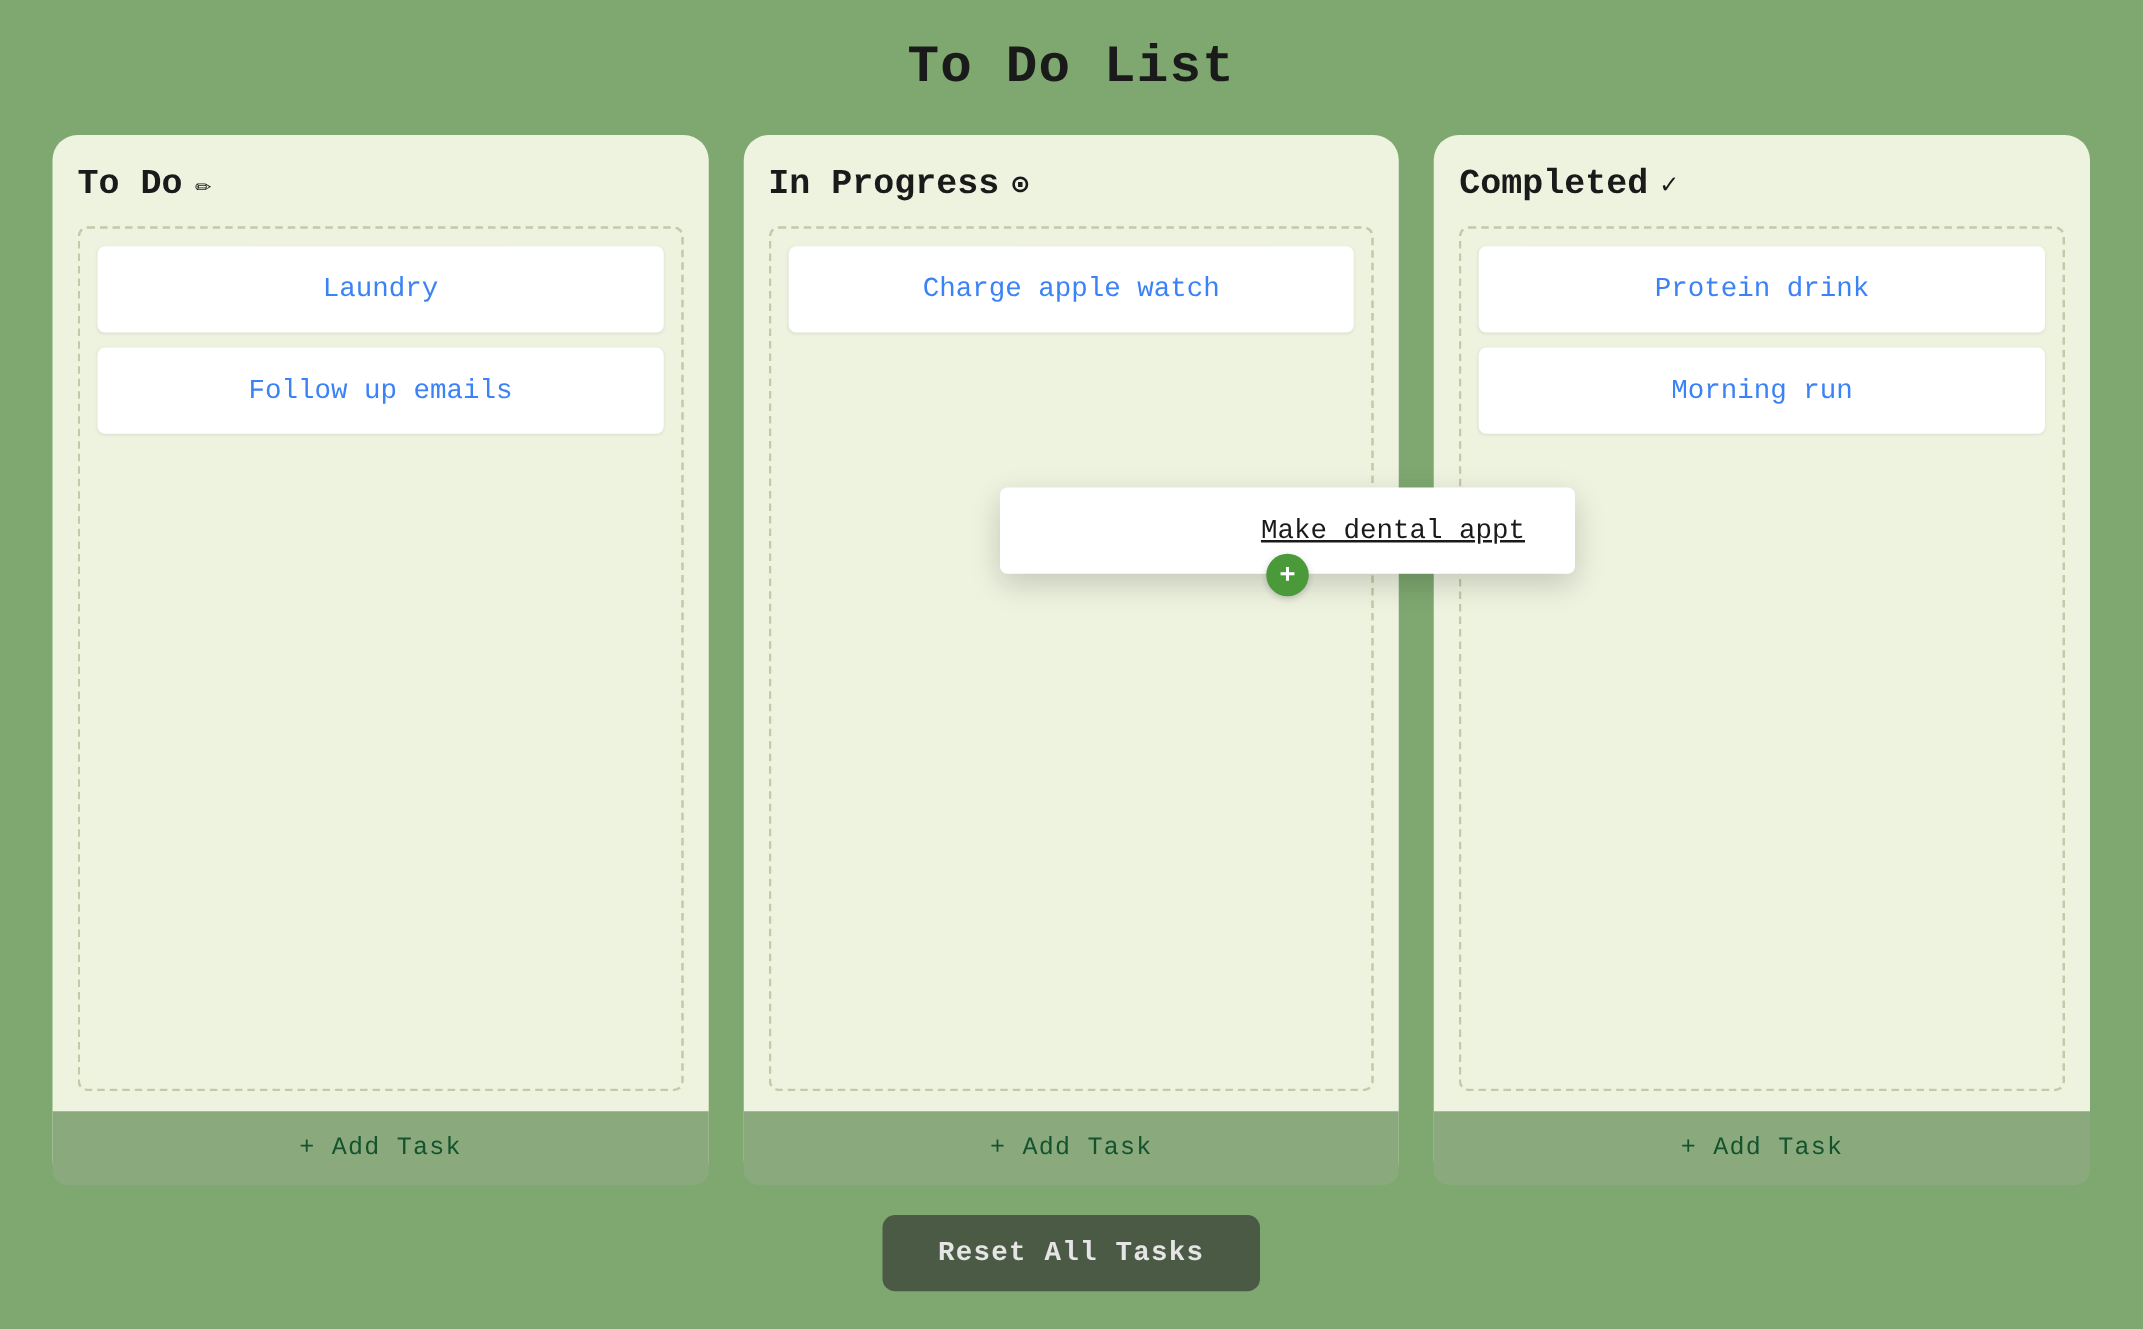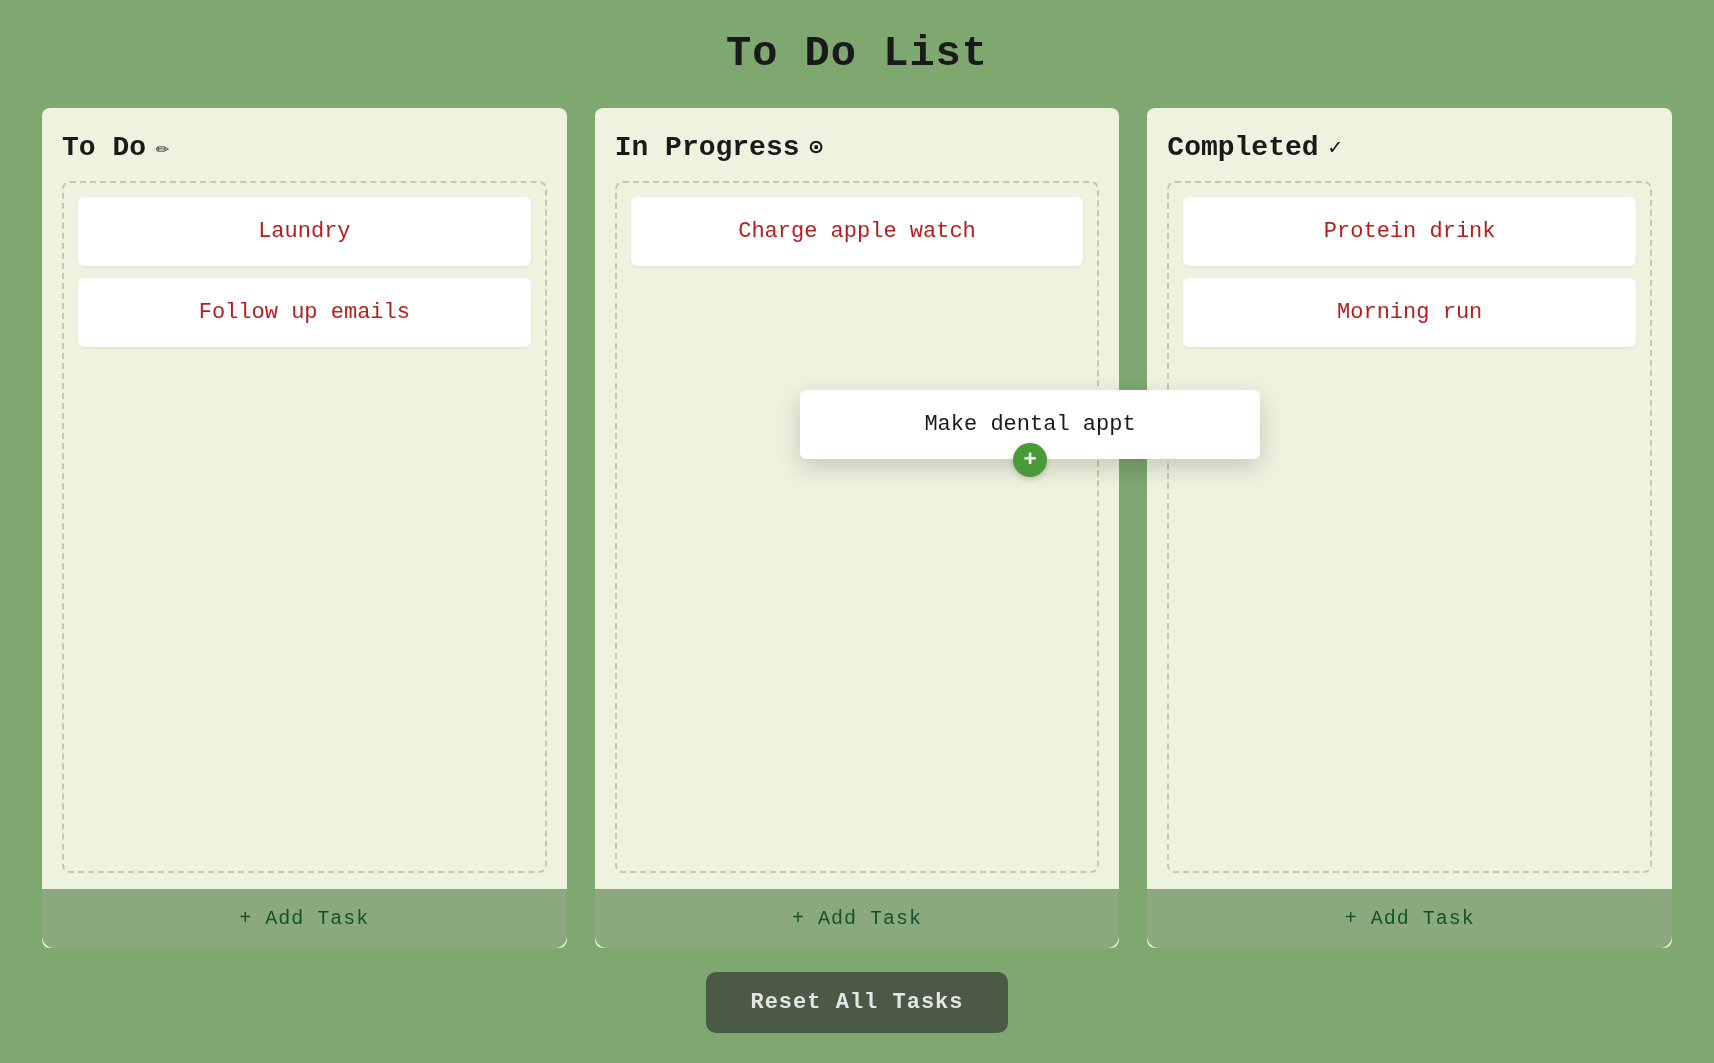--- a/index.html
+++ b/index.html
@@ -33,21 +33,21 @@
       gap: 28px;
       width: 100%;
       max-width: 1630px;
       flex: 1;
       align-items: stretch;
     }
 
     .column {
       flex: 1;
       background-color: #eef3e0;
-      border-radius: 8px;
+      border-radius: 20px;
       padding: 24px 20px 0 20px;
       display: flex;
       flex-direction: column;
       position: relative;
       min-height: 560px;
     }
 
     .column-header {
       font-size: 28px;
       font-weight: bold;
@@ -75,21 +75,21 @@
       min-height: 400px;
     }
 
     .task-card {
       background-color: #ffffff;
       border-radius: 6px;
       padding: 22px 4px;
       text-align: center;
       font-size: 22px;
       font-family: 'Courier New', Courier, monospace;
-      color: #b91c1c;
+      color: #3b82f6;
       cursor: pointer;
       border: none;
       box-shadow: 0 1px 3px rgba(0,0,0,0.08);
     }
 
     .add-task-btn {
       background-color: #8aaa7e;
       color: #14532d;
       border: none;
       padding: 18px;
@@ -127,26 +127,27 @@
       top: 390px;
       left: 800px;
       z-index: 100;
       pointer-events: none;
     }
 
     .drag-card {
       background-color: #ffffff;
       border-radius: 6px;
       padding: 22px 40px;
-      text-align: center;
+      text-align: right;
       font-size: 22px;
       font-family: 'Courier New', Courier, monospace;
       color: #1a1a1a;
       box-shadow: 0 8px 24px rgba(0,0,0,0.18);
       min-width: 460px;
+      text-decoration: underline;
     }
 
     .drag-plus-icon {
       position: absolute;
       bottom: -18px;
       right: 50%;
       transform: translateX(50%);
       width: 34px;
       height: 34px;
       background-color: #4a9a3a;

